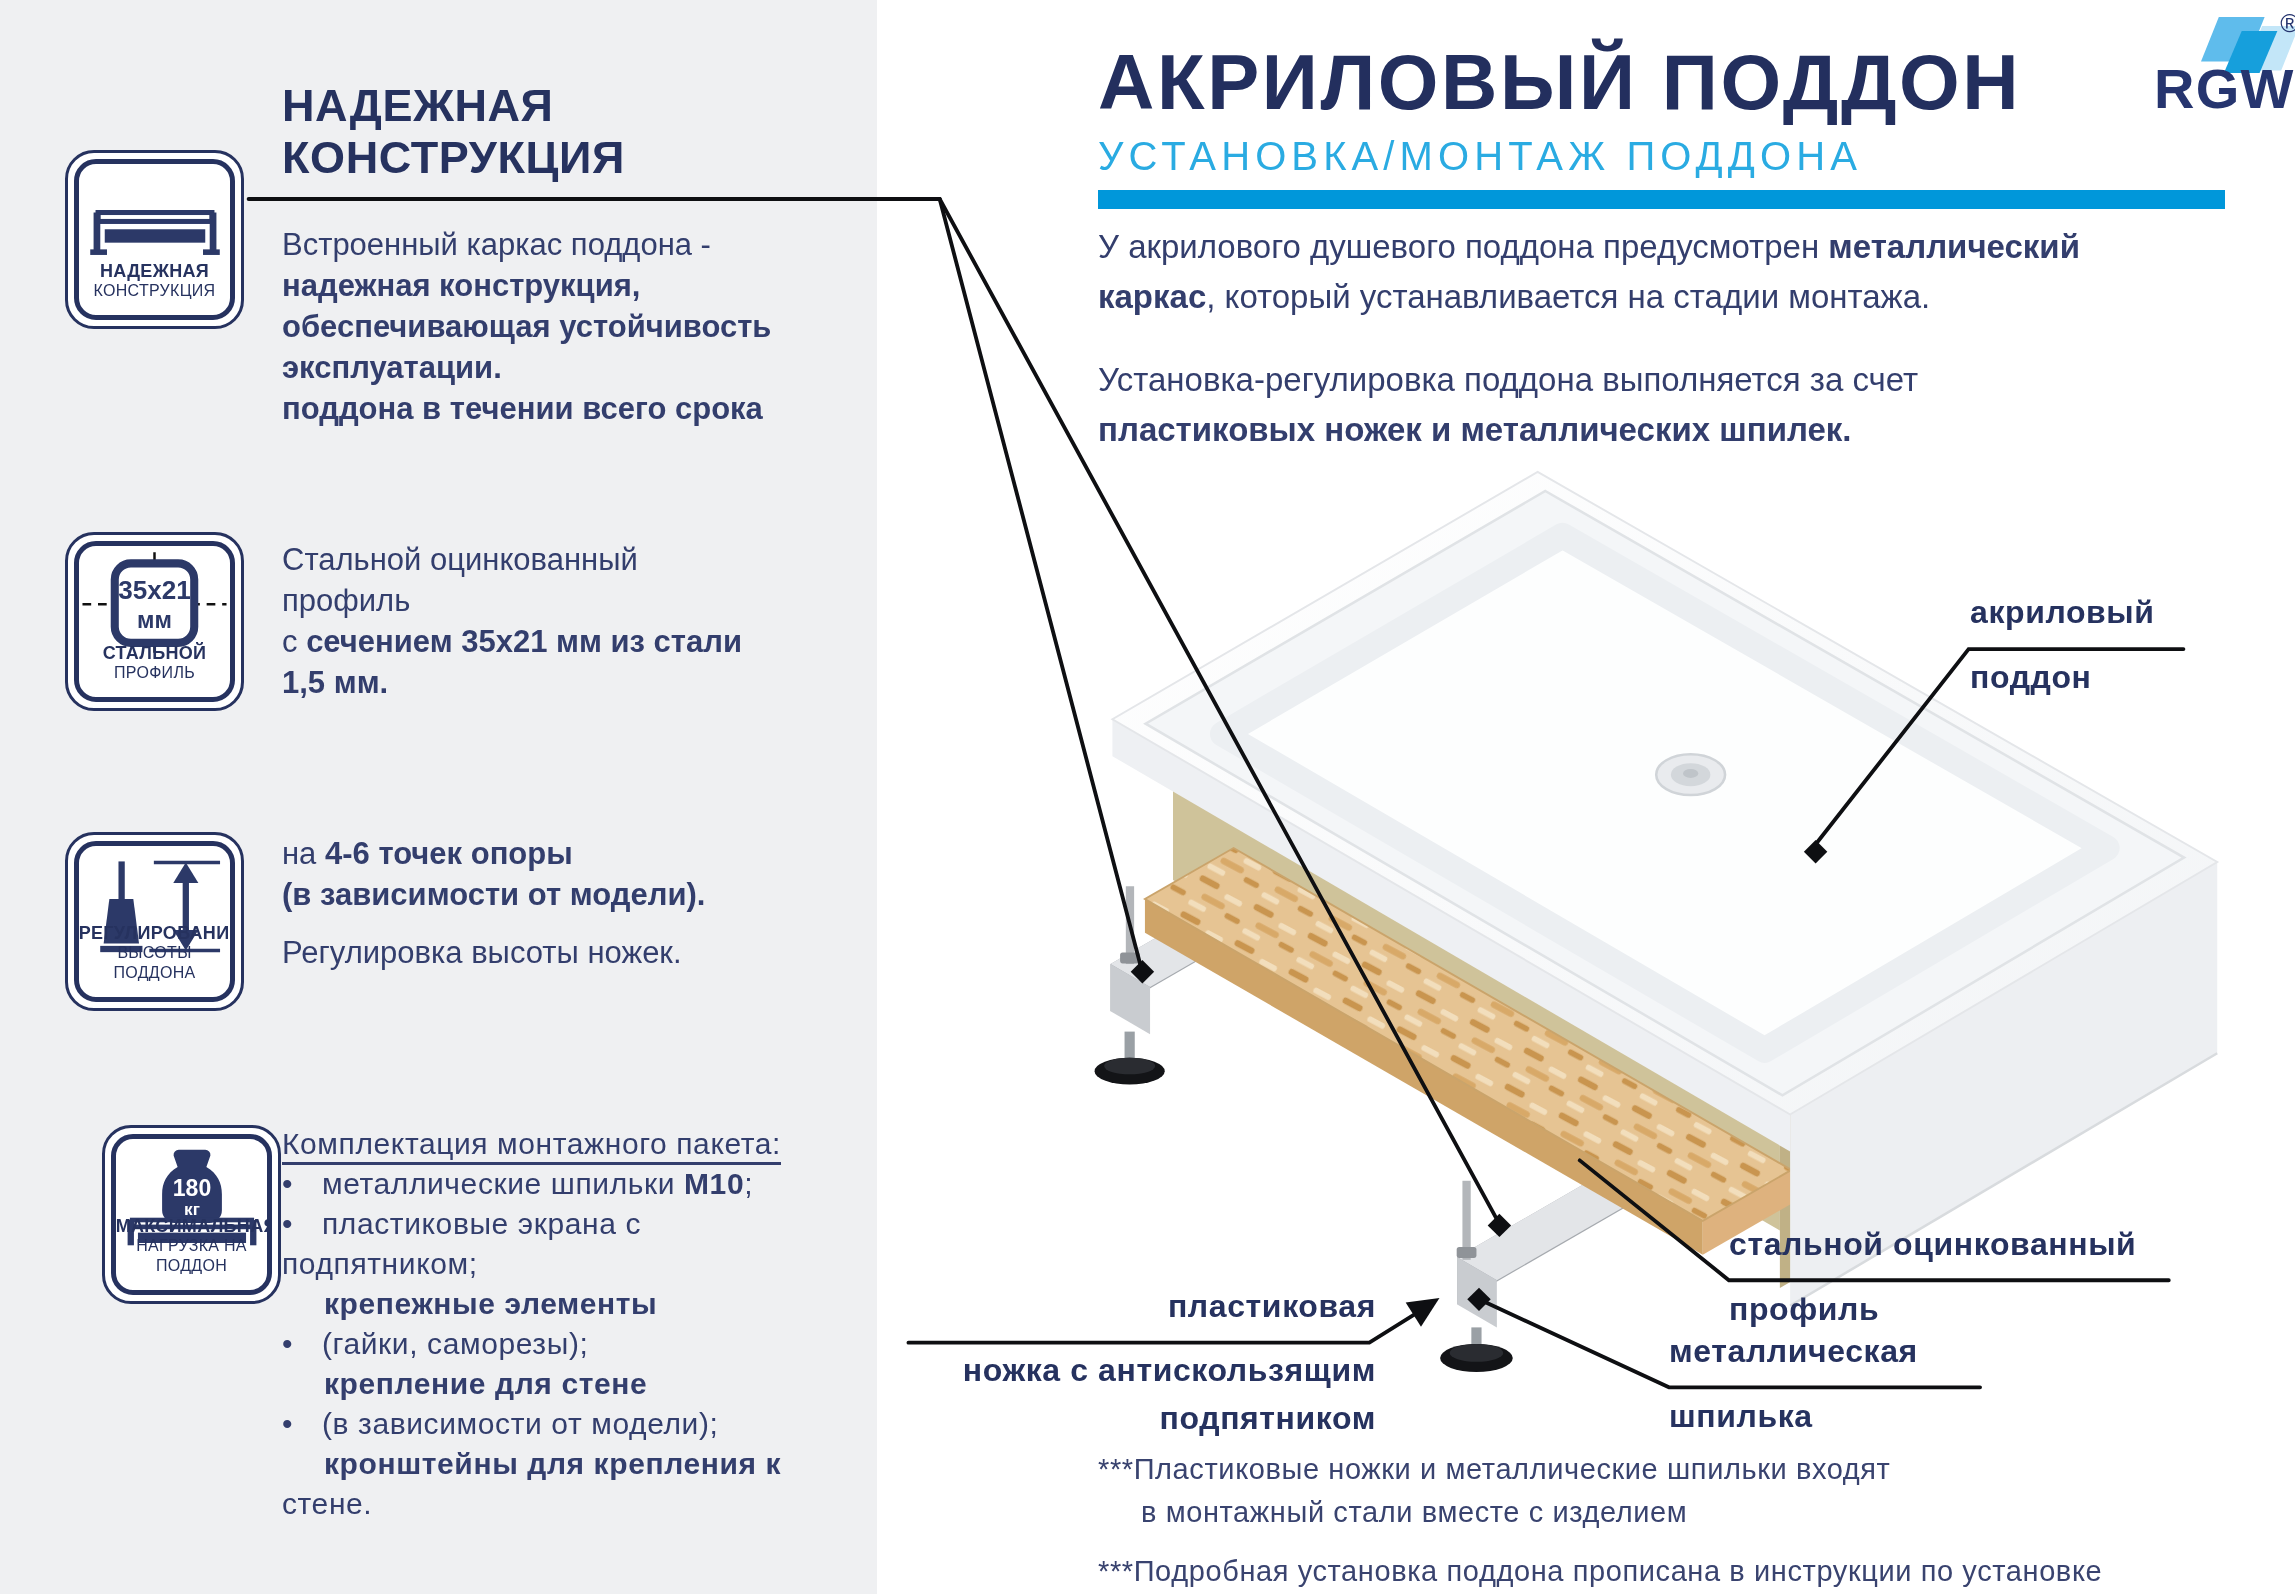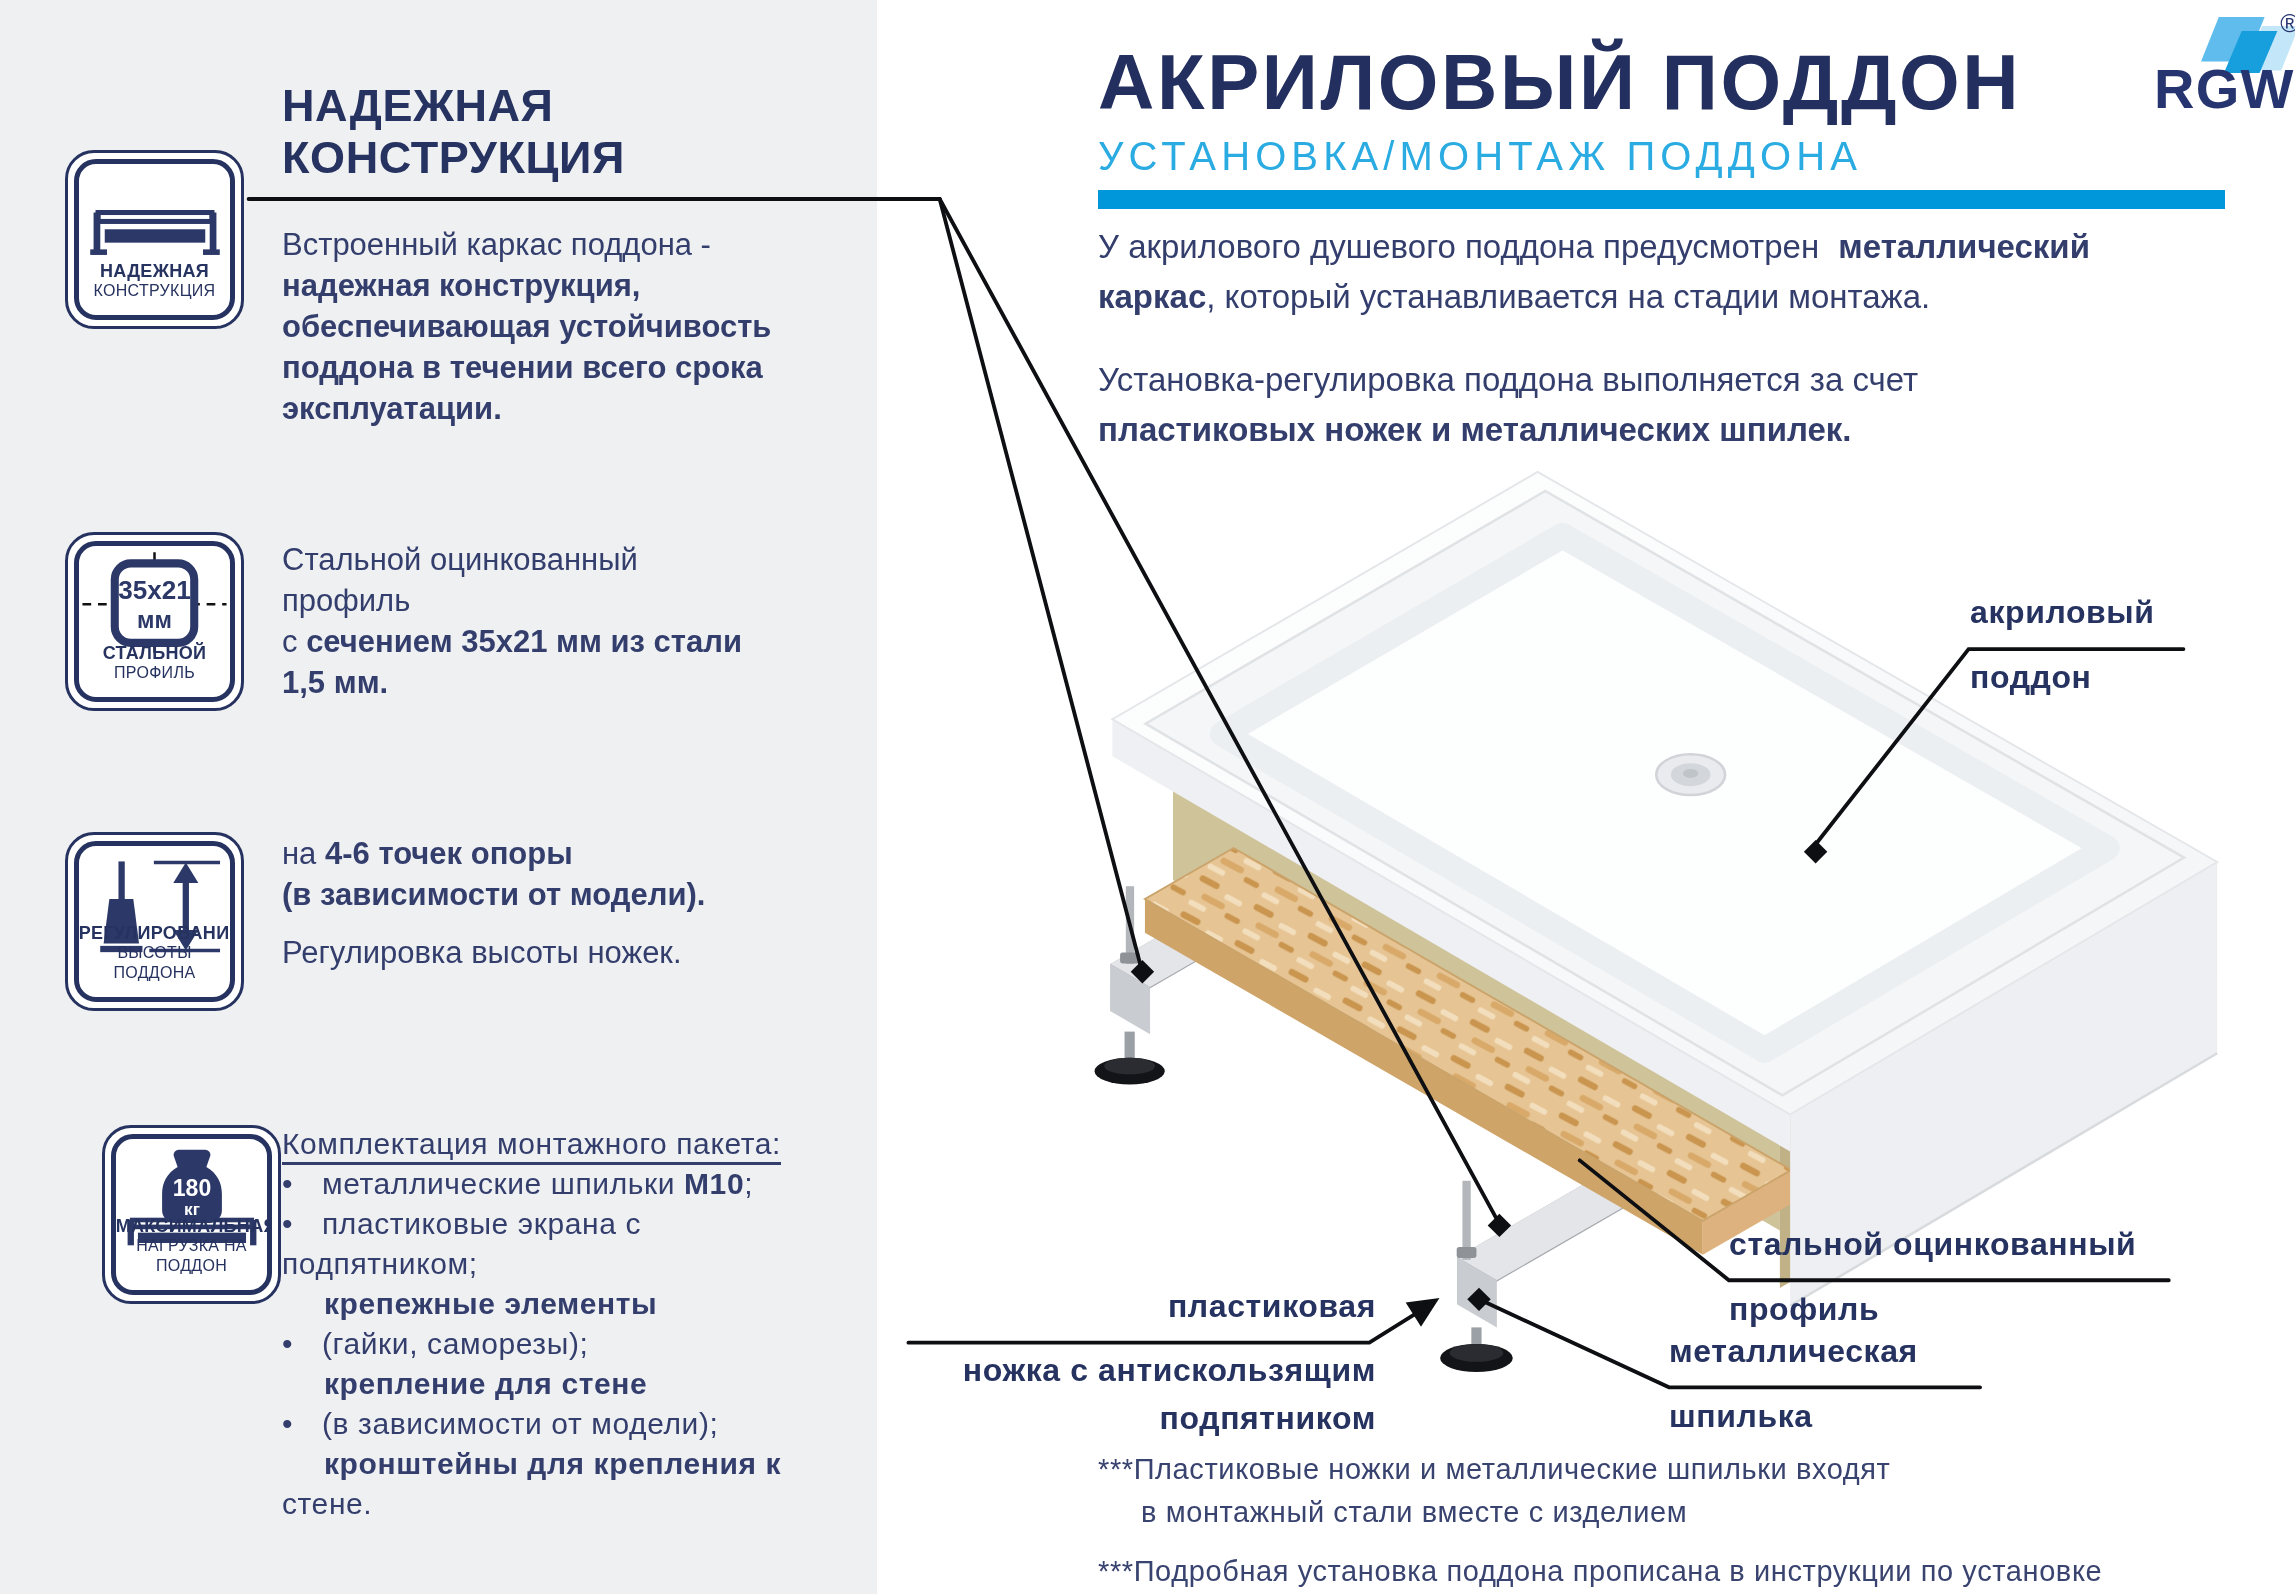--- a/index.html
+++ b/index.html
@@ -216,22 +216,22 @@
             <div class="tl"><span>НАГРУЗКА НА ПОДДОН</span></div>
           </div>
         </div>
     </div>
   </div>
 
   <div class="abs txt para" style="left:282px;top:224px;width:574px;">
       <div class="tl"><span>Встроенный каркас поддона -</span></div>
       <div class="tl"><span style="font-weight: 700;">надежная конструкция,</span></div>
       <div class="tl"><span style="font-weight: 700;">обеспечивающая устойчивость</span></div>
+      <div class="tl"><span style="font-weight: 700;">эксплуатации.</span></div>
       <div class="tl"><span style="font-weight: 700;">поддона в течении всего срока</span></div>
-      <div class="tl"><span style="font-weight: 700;">эксплуатации.</span></div>
     </div>
   <div class="abs txt para" style="left:282px;top:539px;width:574px;">
       <div class="tl"><span>Стальной оцинкованный</span></div>
       <div class="tl"><span>профиль</span></div>
       <div class="tl"><span>с </span><span style="font-weight: 700;">сечением 35х21 мм из стали</span></div>
       <div class="tl"><span style="font-weight: 700;">1,5 мм.</span></div>
     </div>
   <div class="abs txt para" style="left:282px;top:833px;width:574px;">
       <div class="tl"><span>на </span><span style="font-weight: 700;">4-6 точек опоры</span></div>
       <div class="tl"><span style="font-weight: 700;">(в зависимости от модели).</span></div>
@@ -261,21 +261,21 @@
     <svg width="140" height="64" style="position:absolute;left:33px;top:0;" viewBox="0 0 220 100">
       <polygon points="50,6 122,6 94,76 22,76" fill="#5fbcec"></polygon>
       <polygon points="118,20 176,20 148,90 90,90" fill="#c3e6f8"></polygon>
       <polygon points="86,28 142,28 114,94 58,94" fill="#169fdc"></polygon>
     </svg>
     <div class="logo-text">RGW</div>
     <div class="logo-reg">®</div>
   </div>
 
   <div class="abs txt intro" style="top:222px;width:1161px;">
-      <div class="tl"><span>У акрилового душевого поддона предусмотрен </span><span style="font-weight: 700; margin-left: 10px;">металлический</span></div>
+      <div class="tl"><span>У акрилового душевого поддона предусмотрен </span><span style="font-weight: 700;">металлический</span></div>
       <div class="tl"><span style="font-weight: 700;">каркас</span><span>, который устанавливается на стадии монтажа.</span></div>
     </div>
   <div class="abs txt intro" style="top:355px;width:1161px;">
       <div class="tl"><span>Установка-регулировка поддона выполняется за счет</span></div>
       <div class="tl"><span style="font-weight: 700;">пластиковых ножек и металлических шпилек.</span></div>
     </div>
 
   <div class="abs txt dlabel" style="left:1970px;top:594px;">акриловый</div>
   <div class="abs txt dlabel" style="left:1970px;top:659px;">поддон</div>
 

